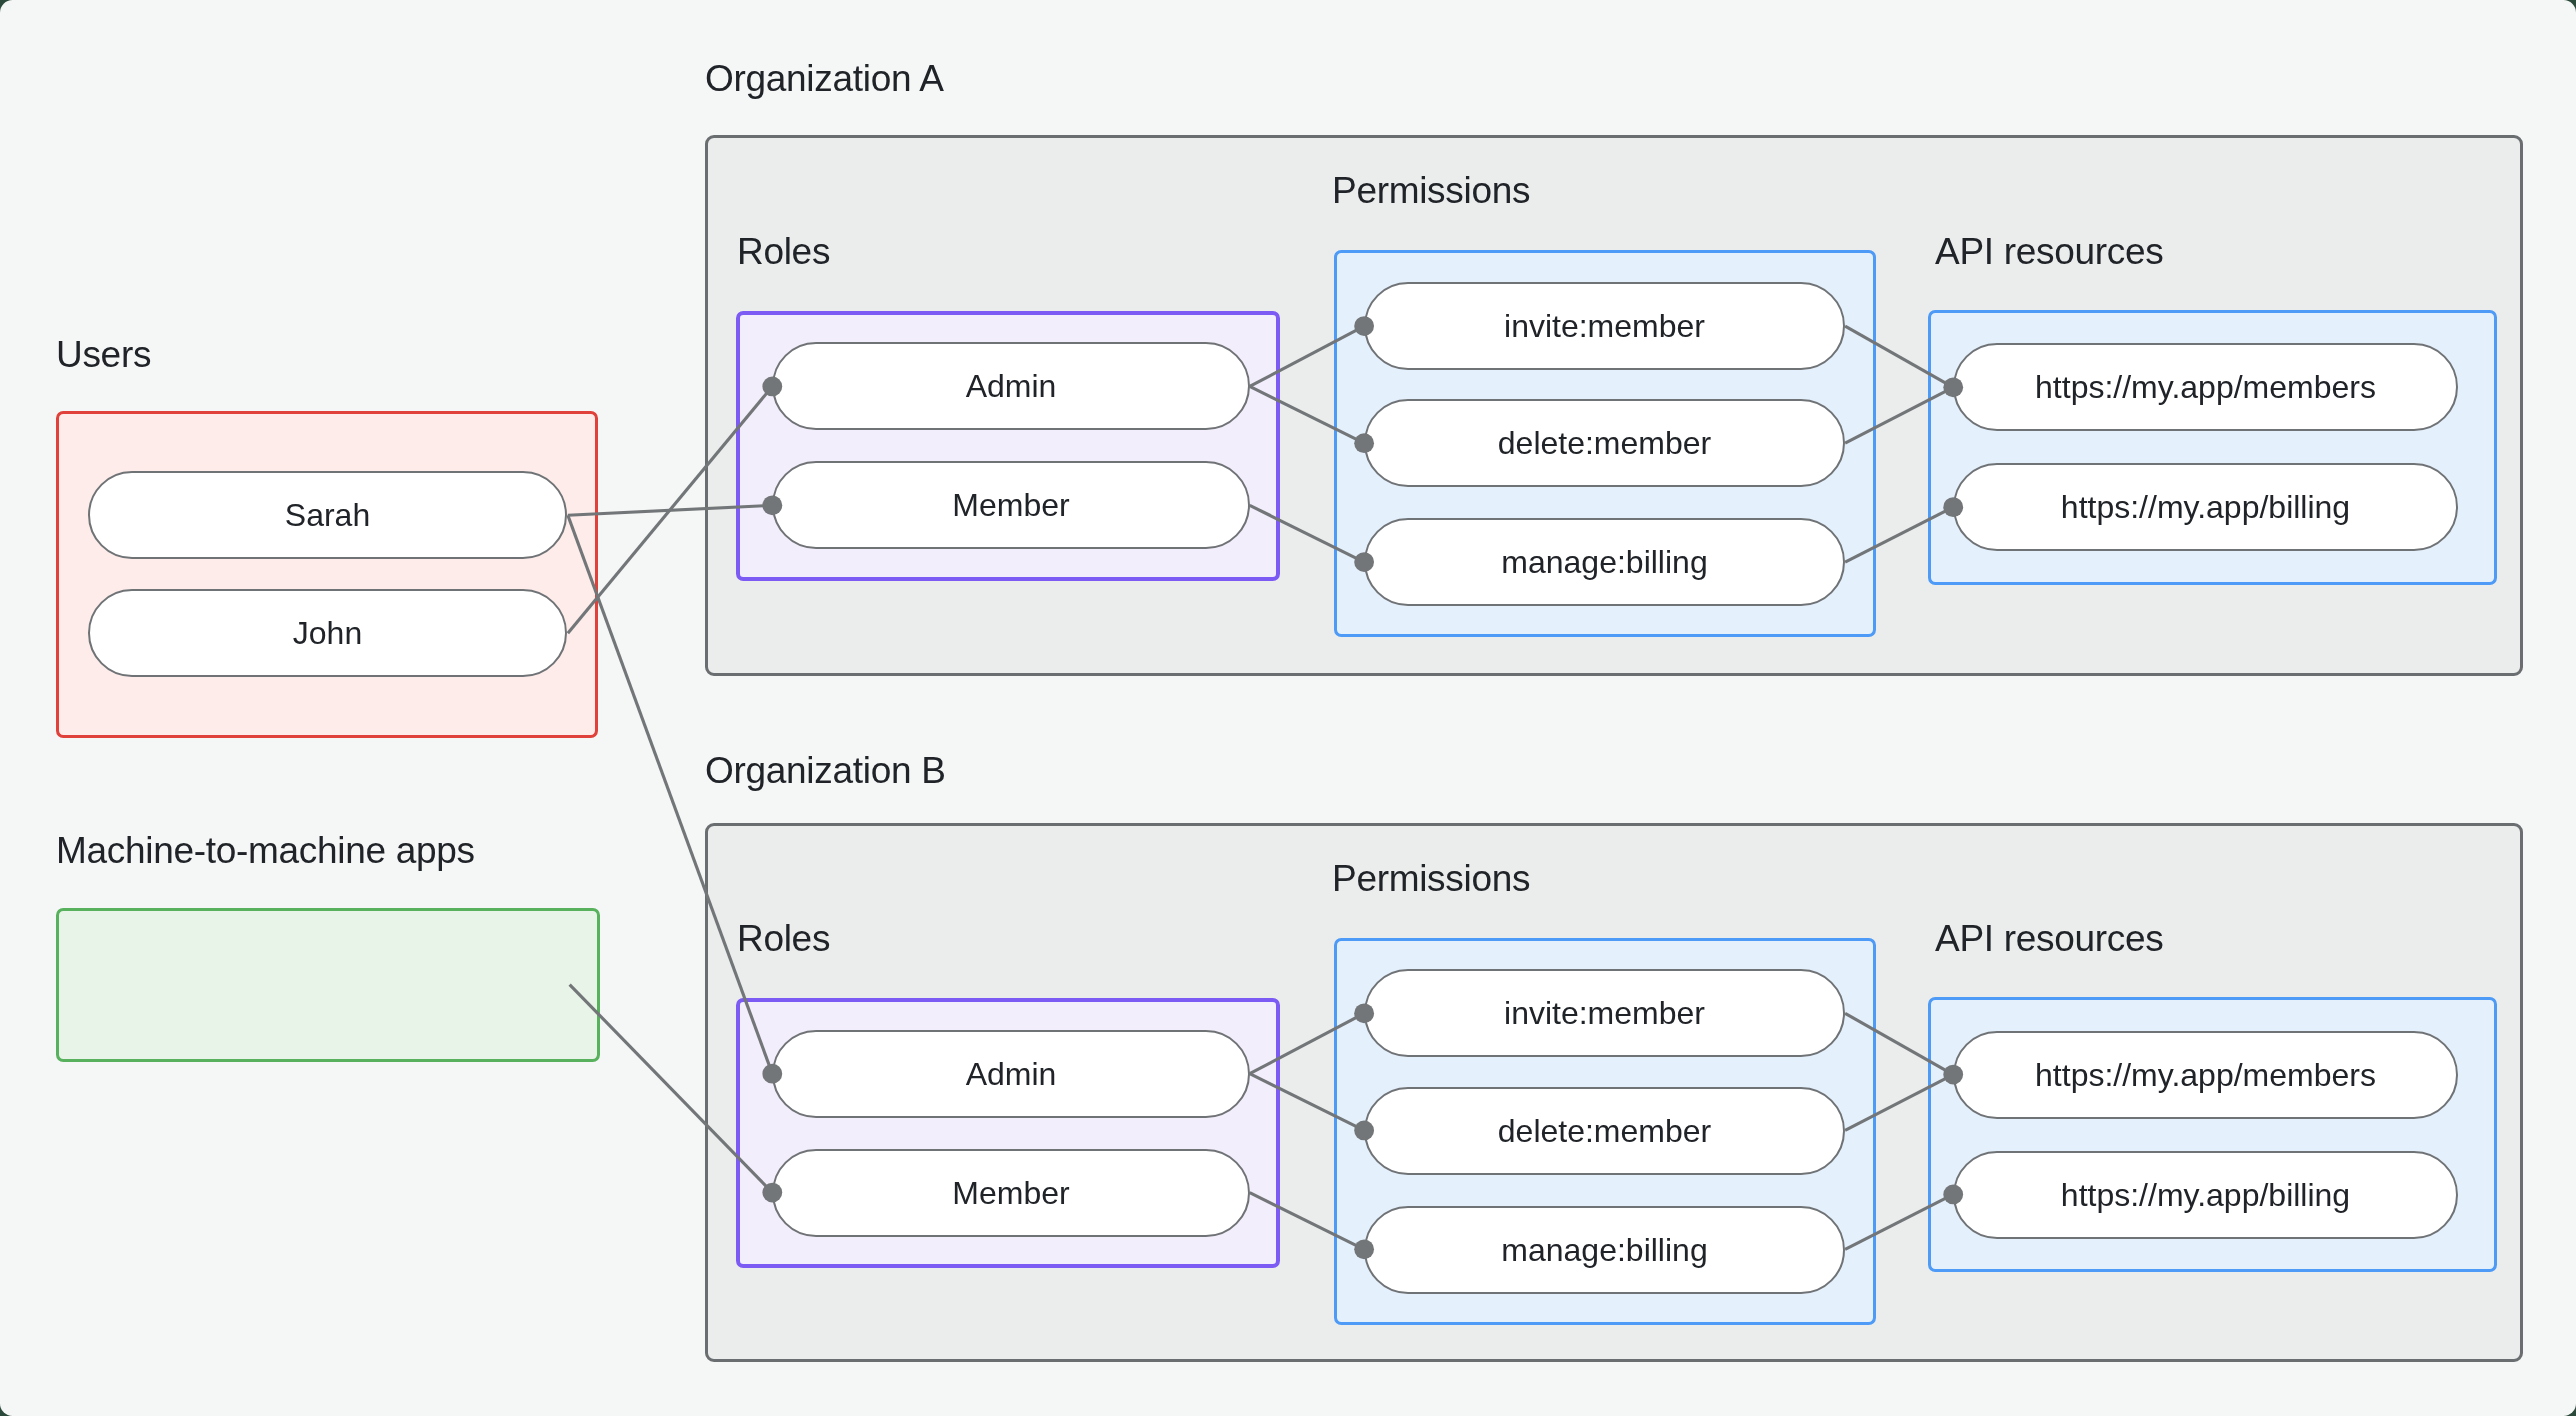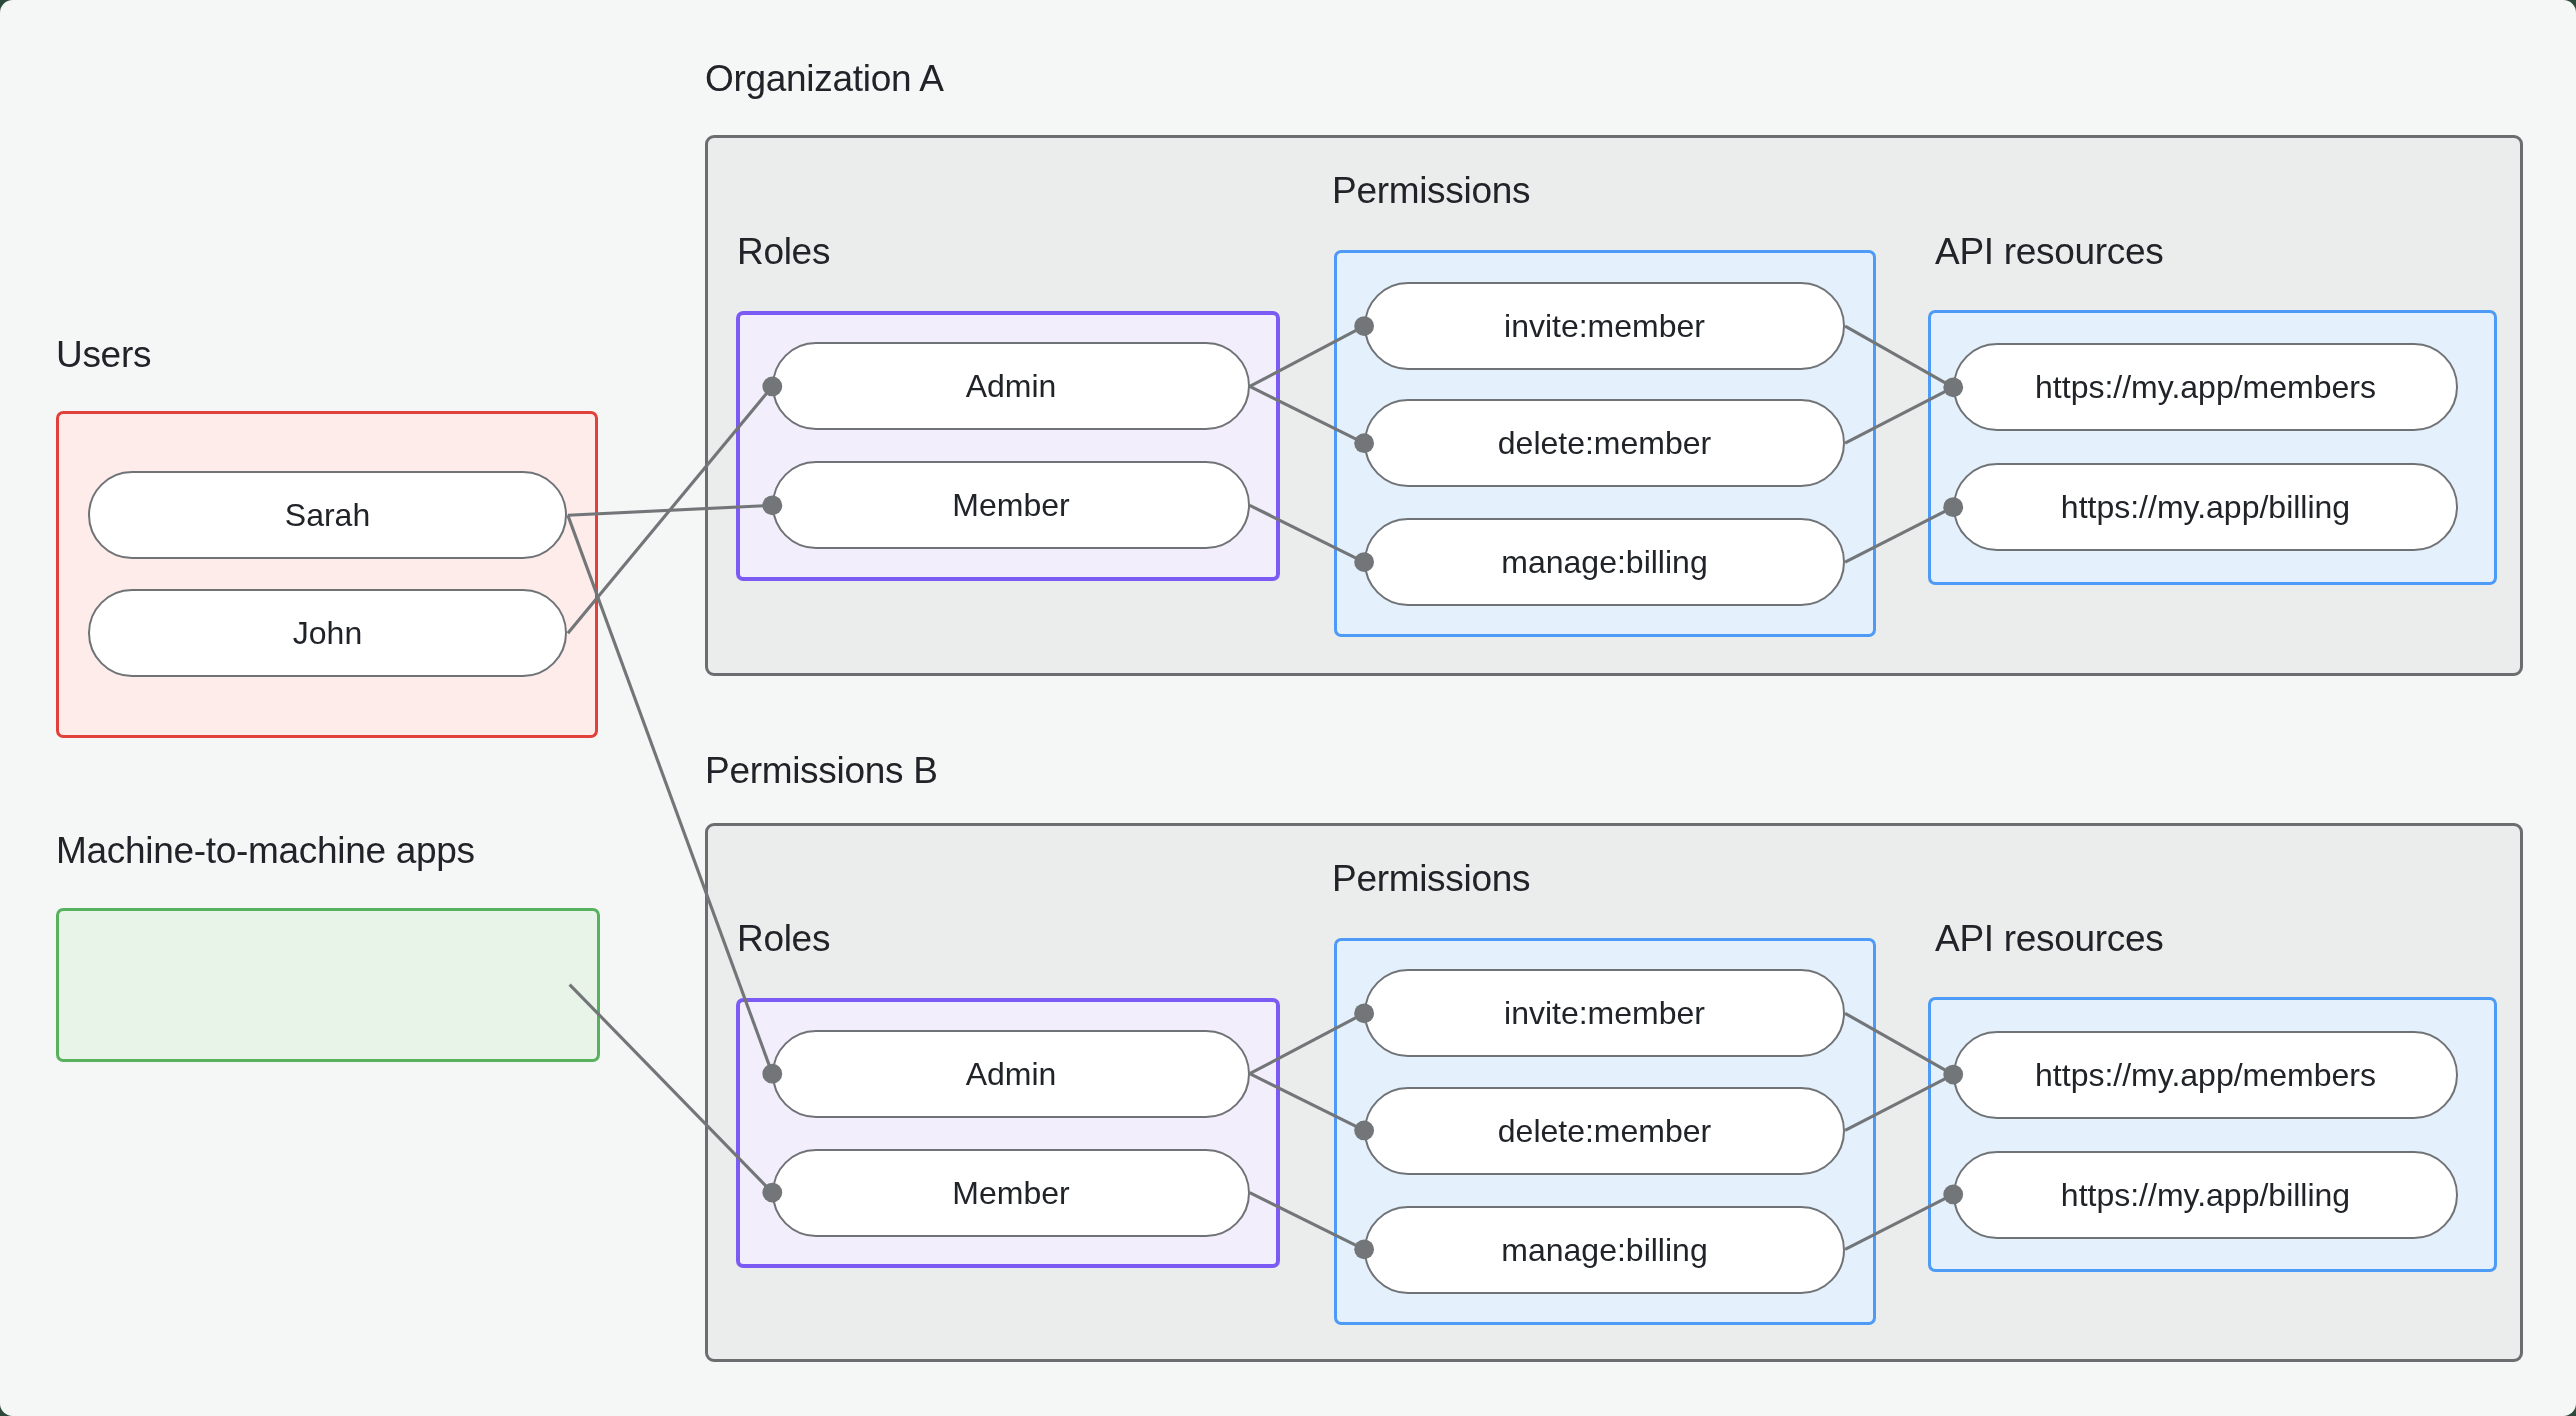--- a/index.html
+++ b/index.html
@@ -72,21 +72,21 @@
   <div class="abs group-box perm-box" style="left:1334px;top:250px;width:542px;height:387px;"></div>
   <div class="abs pill" style="left:1364px;top:282px;width:481px;height:88px;">invite:member</div>
   <div class="abs pill" style="left:1364px;top:399px;width:481px;height:88px;">delete:member</div>
   <div class="abs pill" style="left:1364px;top:518px;width:481px;height:88px;">manage:billing</div>
 
   <div class="abs section-label" style="left:1935px;top:231px;">API resources</div>
   <div class="abs group-box api-box" style="left:1928px;top:310px;width:569px;height:275px;"></div>
   <div class="abs pill" style="left:1953px;top:343px;width:505px;height:88px;">https://my.app/members</div>
   <div class="abs pill" style="left:1953px;top:463px;width:505px;height:88px;">https://my.app/billing</div>
 
-  <div class="abs section-label" style="left:705px;top:750px;">Permissions B</div>
+  <div class="abs section-label" style="left:705px;top:750px;">Organization B</div>
   <div class="abs org-box" style="left:705px;top:823px;width:1818px;height:539px;"></div>
 
   <div class="abs section-label" style="left:737px;top:918px;">Roles</div>
   <div class="abs group-box roles-box" style="left:736px;top:998px;width:544px;height:270px;"></div>
   <div class="abs pill" style="left:772px;top:1030px;width:478px;height:88px;">Admin</div>
   <div class="abs pill" style="left:772px;top:1149px;width:478px;height:88px;">Member</div>
 
   <div class="abs section-label" style="left:1332px;top:858px;">Permissions</div>
   <div class="abs group-box perm-box" style="left:1334px;top:938px;width:542px;height:387px;"></div>
   <div class="abs pill" style="left:1364px;top:969px;width:481px;height:88px;">invite:member</div>

